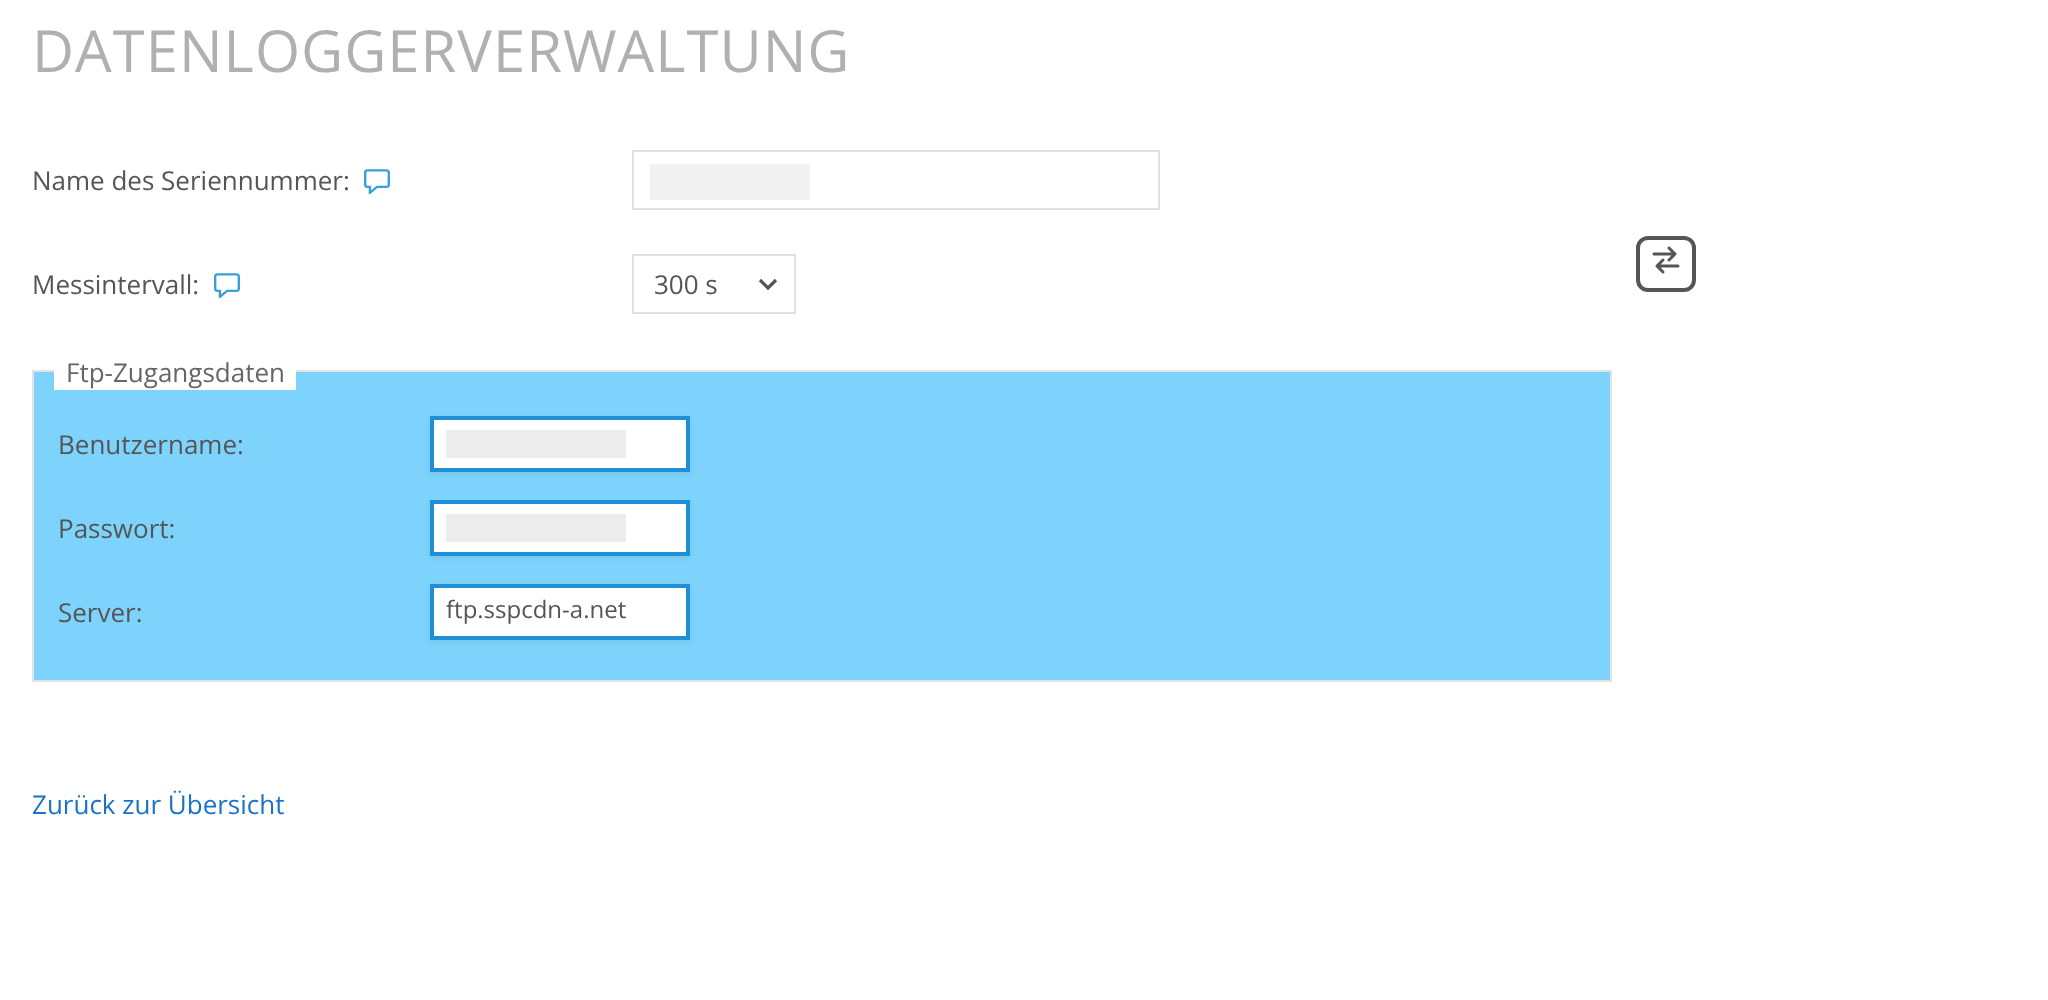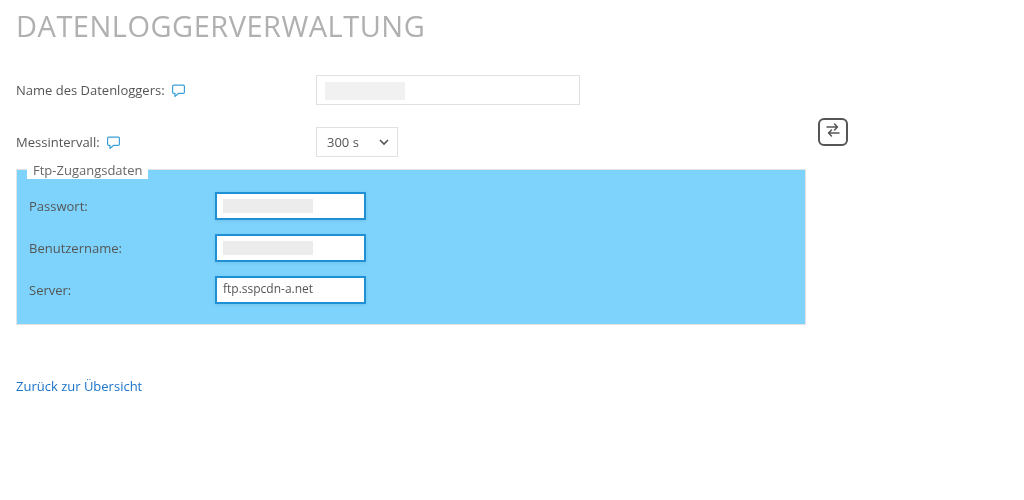--- a/index.html
+++ b/index.html
@@ -95,21 +95,21 @@
       display: flex;
       align-items: center;
       margin-bottom: 14px;
     }
     .fs-label-col {
       width: 186px;
       color: #555;
       font-size: 13px;
     }
     .fs-input {
-      width: 151px;
+      width: 130px;
       height: 28px;
       border: 2px solid #1e90d6;
       background: #fff;
       padding: 2px 6px;
       font-size: 12px;
       color: #333;
       box-shadow: 0 1px 3px rgba(0,0,0,0.08);
     }
     .fs-input .redact-block { height: 14px; width: 90px; background: #ececec; }
 
@@ -149,34 +149,34 @@
   </style>
 </head>
 <body>
 
 <h1 class="page-title">DATENLOGGERVERWALTUNG</h1>
 
 <div class="form-area">
 
   <div class="row">
     <div class="label-col">
-      <span>Name des Datenloggers:</span>
+      <span>Name des Seriennummer:</span>
       <span class="help-icon">
         <svg width="15" height="13" viewBox="0 0 24 22">
             <path d="M4 2h16a2 2 0 0 1 2 2v10a2 2 0 0 1-2 2h-8l-6 5v-5H4a2 2 0 0 1-2-2V4a2 2 0 0 1 2-2z" fill="none" stroke="#3a9fd8" stroke-width="2"></path>
           </svg>
       </span>
     </div>
     <div class="input-col">
       <div class="text-input"><span class="redact-block"></span></div>
     </div>
   </div>
 
 
-  <div class="row" style="margin-bottom:12px;">
+  <div class="row" style="margin-bottom:28px;">
     <div class="label-col">
       <span>Messintervall:</span>
       <span class="help-icon">
         <svg width="15" height="13" viewBox="0 0 24 22">
             <path d="M4 2h16a2 2 0 0 1 2 2v10a2 2 0 0 1-2 2h-8l-6 5v-5H4a2 2 0 0 1-2-2V4a2 2 0 0 1 2-2z" fill="none" stroke="#3a9fd8" stroke-width="2"></path>
           </svg>
       </span>
     </div>
     <div class="input-col">
       <div class="select">
@@ -187,26 +187,26 @@
             </svg>
         </span>
       </div>
     </div>
   </div>
 
   <div class="fieldset">
     <div class="legend">Ftp-Zugangsdaten</div>
 
     <div class="fs-row">
+      <div class="fs-label-col">Benutzername:</div>
+      <div class="fs-input"><span class="redact-block"></span></div>
+    </div>
+
+    <div class="fs-row">
       <div class="fs-label-col">Passwort:</div>
-      <div class="fs-input"><span class="redact-block"></span></div>
-    </div>
-
-    <div class="fs-row">
-      <div class="fs-label-col">Benutzername:</div>
       <div class="fs-input"><span class="redact-block"></span></div>
     </div>
 
     <div class="fs-row" style="margin-bottom:4px;">
       <div class="fs-label-col">Server:</div>
       <div class="fs-input" style="color:#555;">ftp.sspcdn-a.net</div>
     </div>
   </div>
 
 </div>

